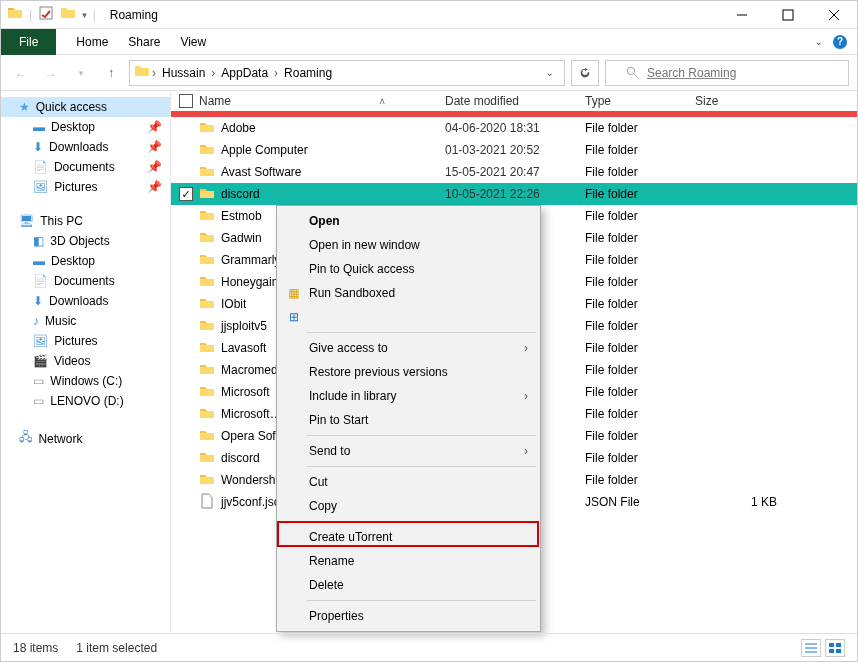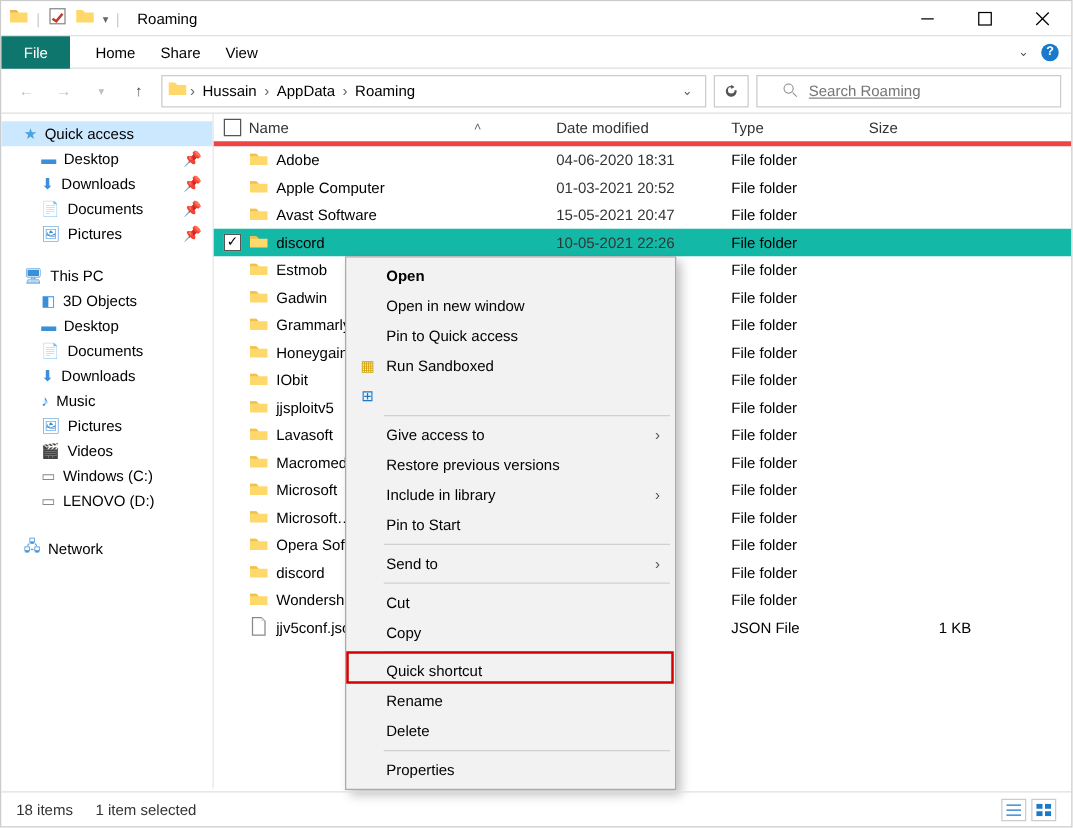--- a/index.html
+++ b/index.html
@@ -4,42 +4,42 @@
 <style>
 * { margin:0; padding:0; box-sizing:border-box; font-family:"Segoe UI",Tahoma,sans-serif; font-size:12px; user-select:none; }
 body { background:#fff; width:858px; height:662px; position:relative; overflow:hidden; border:1px solid #ccc; }
 .titlebar { height:28px; display:flex; align-items:center; background:#fff; border-bottom:1px solid #e0e0e0; }
 .titlebar .qat { display:flex; align-items:center; gap:6px; padding:0 6px; }
 .titlebar .qat svg { width:16px; height:16px; }
 .titlebar .title { margin-left:8px; }
 .titlebar .wincontrols { margin-left:auto; display:flex; }
 .titlebar .wincontrols div { width:46px; height:28px; display:flex; align-items:center; justify-content:center; }
 .ribbon { height:26px; display:flex; align-items:center; border-bottom:1px solid #e0e0e0; gap:20px; }
-.ribbon .file-tab { background:#0f766e; color:#fff; height:26px; display:flex; align-items:center; padding:0 18px; }
+.ribbon .file-tab { background:#14532d; color:#fff; height:26px; display:flex; align-items:center; padding:0 18px; }
 .ribbon .tab { height:26px; display:flex; align-items:center; }
 .ribbon .right { margin-left:auto; display:flex; align-items:center; gap:10px; padding-right:10px; }
 .navbar { height:36px; display:flex; align-items:center; border-bottom:1px solid #e0e0e0; padding:0 8px; gap:6px; }
 .navarrow { width:24px; height:24px; display:flex; align-items:center; justify-content:center; color:#555; }
 .navarrow.disabled { color:#bfbfbf; }
 .address { flex:1; height:26px; border:1px solid #ccc; display:flex; align-items:center; padding:0 4px; gap:2px; position:relative; }
 .address .crumb { display:flex; align-items:center; gap:4px; padding:0 4px; }
 .address .sep { color:#666; }
 .address .tail { margin-left:auto; display:flex; align-items:center; gap:8px; padding-right:6px; }
 .refresh-btn { width:28px; height:26px; border:1px solid #ccc; display:flex; align-items:center; justify-content:center; }
 .searchbox { width:244px; height:26px; border:1px solid #ccc; display:flex; align-items:center; padding:0 20px; gap:8px; color:#888;text-decoration:underline; }
 .searchbox input { border:none; outline:none; flex:1; color:#888; }
 .body { display:flex; height:540px; }
 .sidebar { width:170px; border-right:1px solid #e8e8e8; padding:6px 0; }
 .side-item { display:flex; align-items:center; gap:6px; padding:3px 8px 3px 18px; position:relative; }
 .side-item .pin { margin-left:auto; color:#888; }
 .side-item.indent { padding-left:32px; }
 .side-item.selected { background:#cce8ff; }
 .side-gap { height:14px; }
 .main { flex:1; position:relative; }
-.headers { display:flex; align-items:center; height:26px; border-bottom:4px solid #ef4444; padding-left:8px; font-size:12px; color:#333; }
+.headers { display:flex; align-items:center; height:26px; border-bottom:6px solid #ef4444; padding-left:8px; font-size:12px; color:#333; }
 .headers .cb { width:20px; }
 .headers .col-name { width:246px; display:flex; align-items:center; gap:8px; }
 .headers .col-date { width:140px; }
 .headers .col-type { width:110px; }
 .headers .col-size { flex:1; }
 .row { display:flex; align-items:center; height:22px; padding-left:8px; }
 .row.selected { background:#14b8a6; }
 .row .cb { width:20px; display:flex; align-items:center; }
 .row .col-name { width:246px; display:flex; align-items:center; gap:6px; }
 .row .col-date { width:140px; color:#333; }
@@ -498,21 +498,21 @@
   <div class="cm-item">Pin to Start</div>
   <div class="cm-sep"></div>
   <div class="cm-item">
       <span>Send to</span>
       <span class="arrow">›</span>
     </div>
   <div class="cm-sep"></div>
   <div class="cm-item">Cut</div>
   <div class="cm-item">Copy</div>
   <div class="cm-sep"></div>
-  <div class="cm-item">Quick shortcut</div>
+  <div class="cm-item">Create uTorrent</div>
   <div class="cm-item">Rename</div>
   <div class="cm-item">Delete</div>
   <div class="cm-sep"></div>
   <div class="cm-item">Properties</div>
 </div>
 
 <div class="highlight-box"></div>
 
 <div class="statusbar">
   <span>18 items</span>

